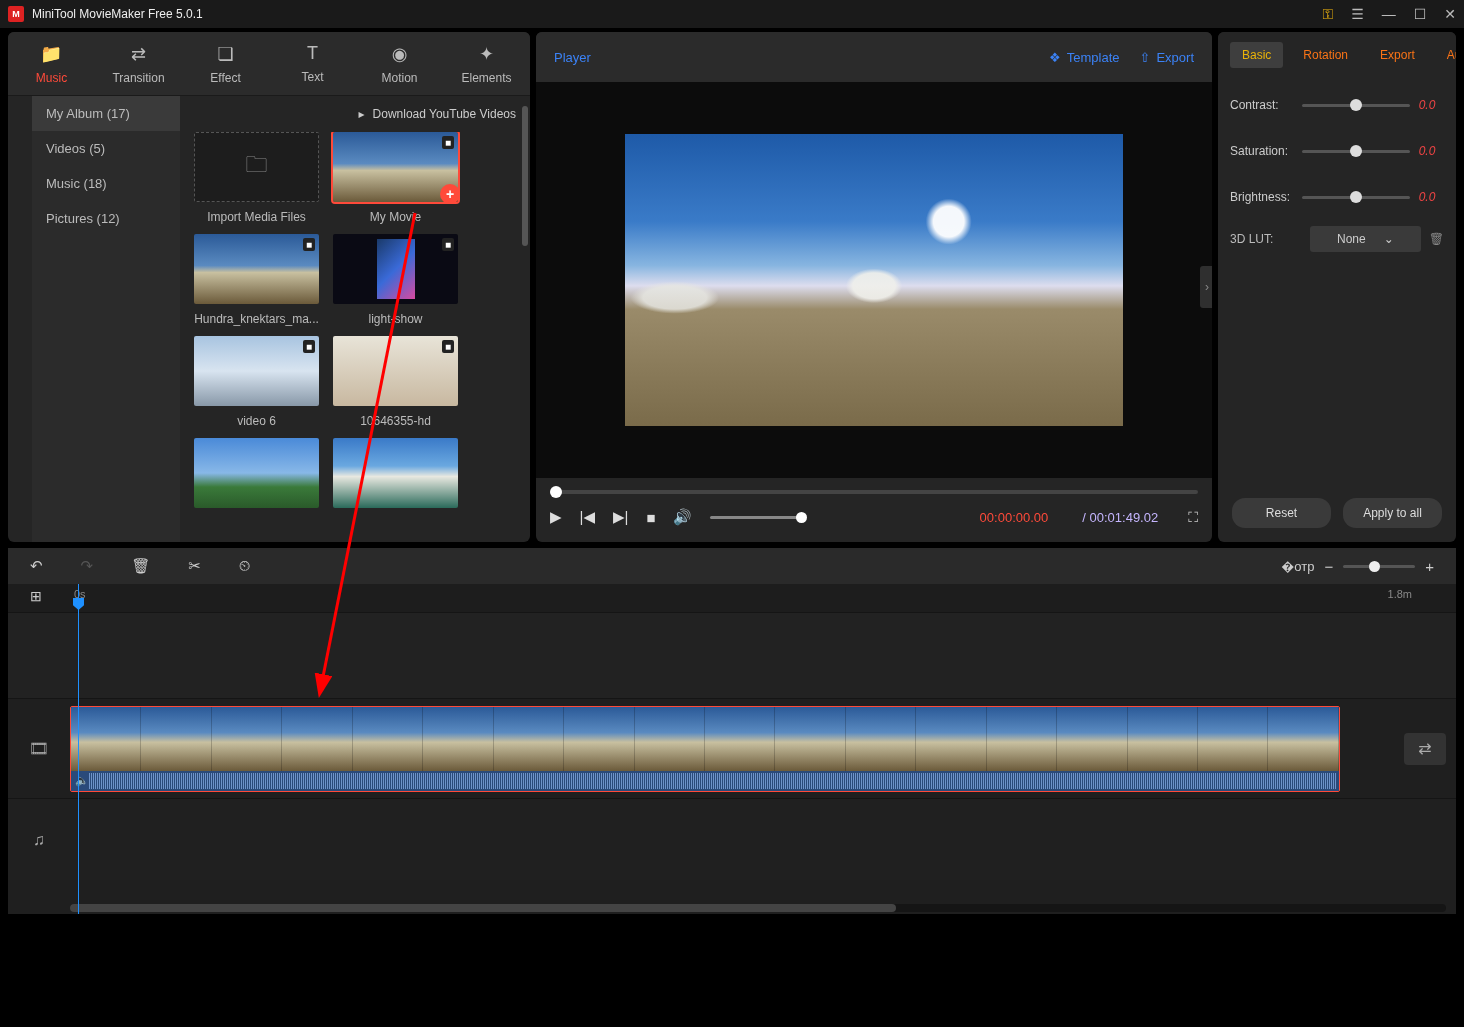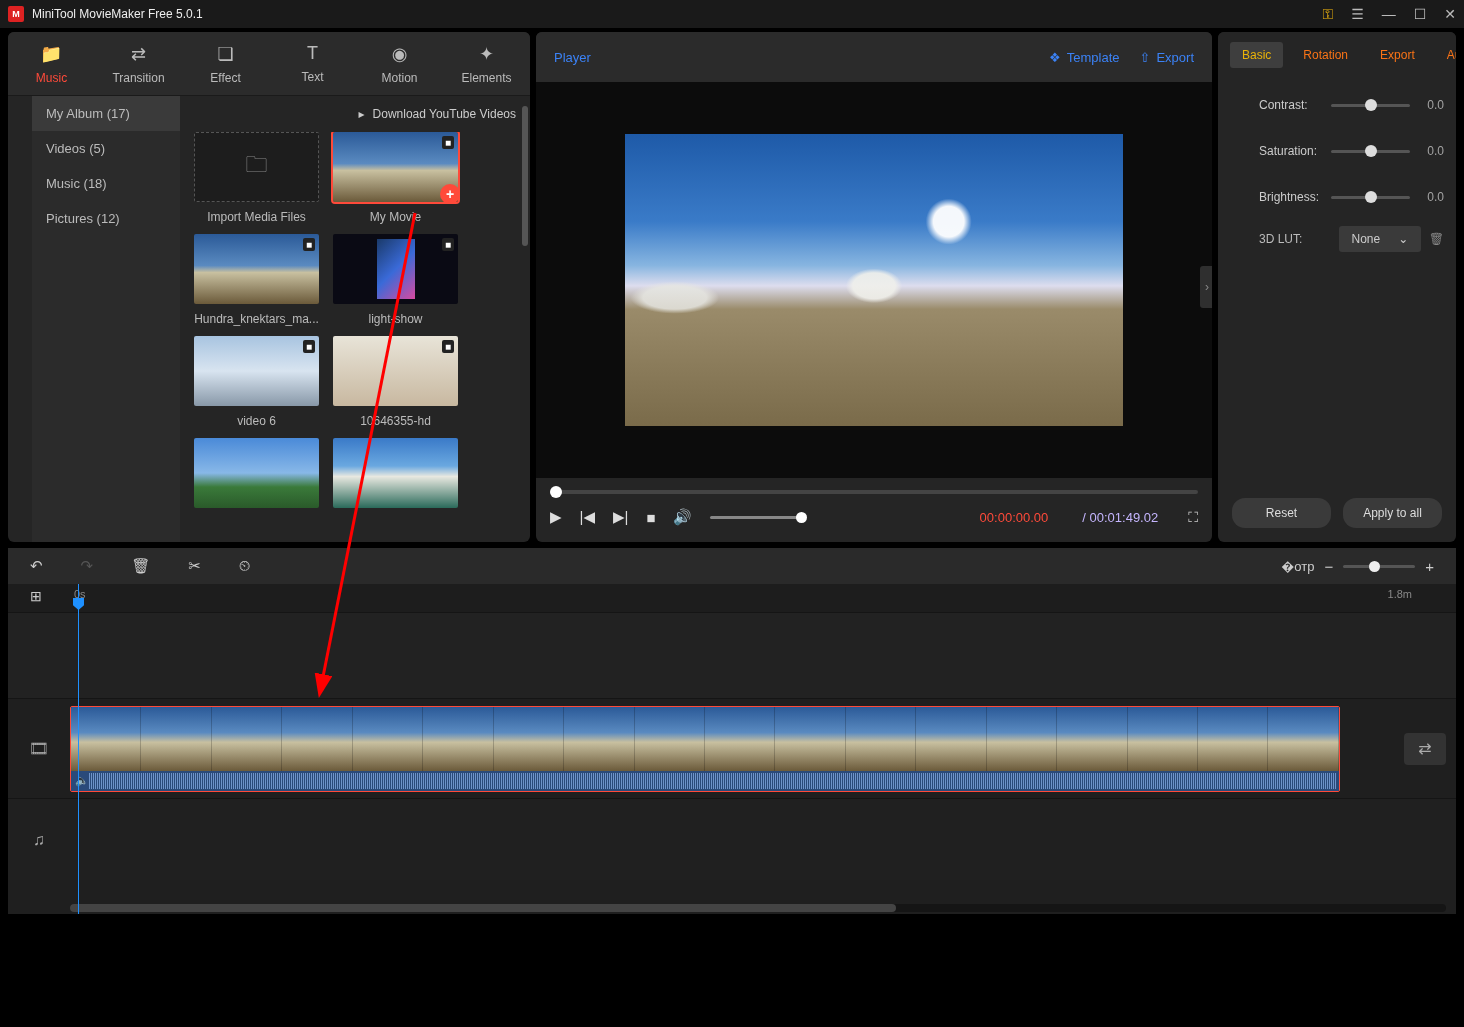--- a/index.html
+++ b/index.html
@@ -61,26 +61,26 @@
 .vol-track .vdot { position: absolute; right: -5px; top: -4px; width: 11px; height: 11px; background: #fff; border-radius: 50%; }
 .time-cur { color: #ff4a3a; font-size: 13px; margin-left: auto; font-variant-numeric: tabular-nums;}
 .time-tot { color: #c4b5fd; font-size: 13px; margin-left: 16px;font-variant-numeric: tabular-nums; }
 .fs-btn { margin-left: 12px; color:#ccc; cursor:pointer; font-size:14px;}
 
 
 .prop-panel { width: 238px; display: flex; flex-direction: column; }
 .prop-tabs { display: flex; padding: 10px 12px; gap: 8px; font-size: 12px; background: #252525;}
 .prop-tab { padding: 6px 12px; border-radius: 3px; cursor: pointer; color:#f97316;}
 .prop-tab.active { background: #3e3e3e; color:#eab308;}
-.prop-body { flex: 1; padding: 4px 12px; margin-left: 29px; }
+.prop-body { flex: 1; padding: 4px 12px; }
 .prop-row { display: flex; align-items: center; height: 46px; font-size: 12px; }
 .prop-row .plabel { width: 72px; color:#ccc;}
 .prop-row .slider { flex: 1; height: 3px; background: #555; position: relative; border-radius: 2px; }
 .prop-row .slider .sdot { position: absolute; left: 50%; top: -5px; width: 12px; height: 12px; background: #ddd; border-radius: 50%; transform: translateX(-50%); }
-.prop-row .pval { width: 34px; text-align: right; color:#a3a3a3;}
+.prop-row .pval { width: 34px; text-align: center; color:#ef4444;font-style:italic;}
 .lut-row { display: flex; align-items: center; gap: 8px; font-size: 12px; margin-top: 6px;}
 .lut-row .plabel { width: 72px; }
 .lut-select { flex: 1; background: #3a3a3a; height: 26px; border-radius: 3px; display: flex; align-items: center; justify-content: center; gap: 18px; color:#ccc; cursor:pointer;}
 .prop-footer { padding: 14px; display: flex; gap: 12px; }
 .pf-btn { flex: 1; height: 30px; background: #3a3a3a; border-radius: 13px; display: flex; align-items: center; justify-content: center; font-size: 12px; cursor: pointer; color:#ddd;}
 
 
 .tl-toolbar { height: 36px; background: #2a2a2a; display: flex; align-items: center; padding: 0 22px; gap: 38px; margin: 2px 8px 0; }
 .tl-toolbar .tbtn { color: #ccc; font-size: 15px; cursor: pointer; }
 .tl-toolbar .tbtn.dim { color: #555; }

